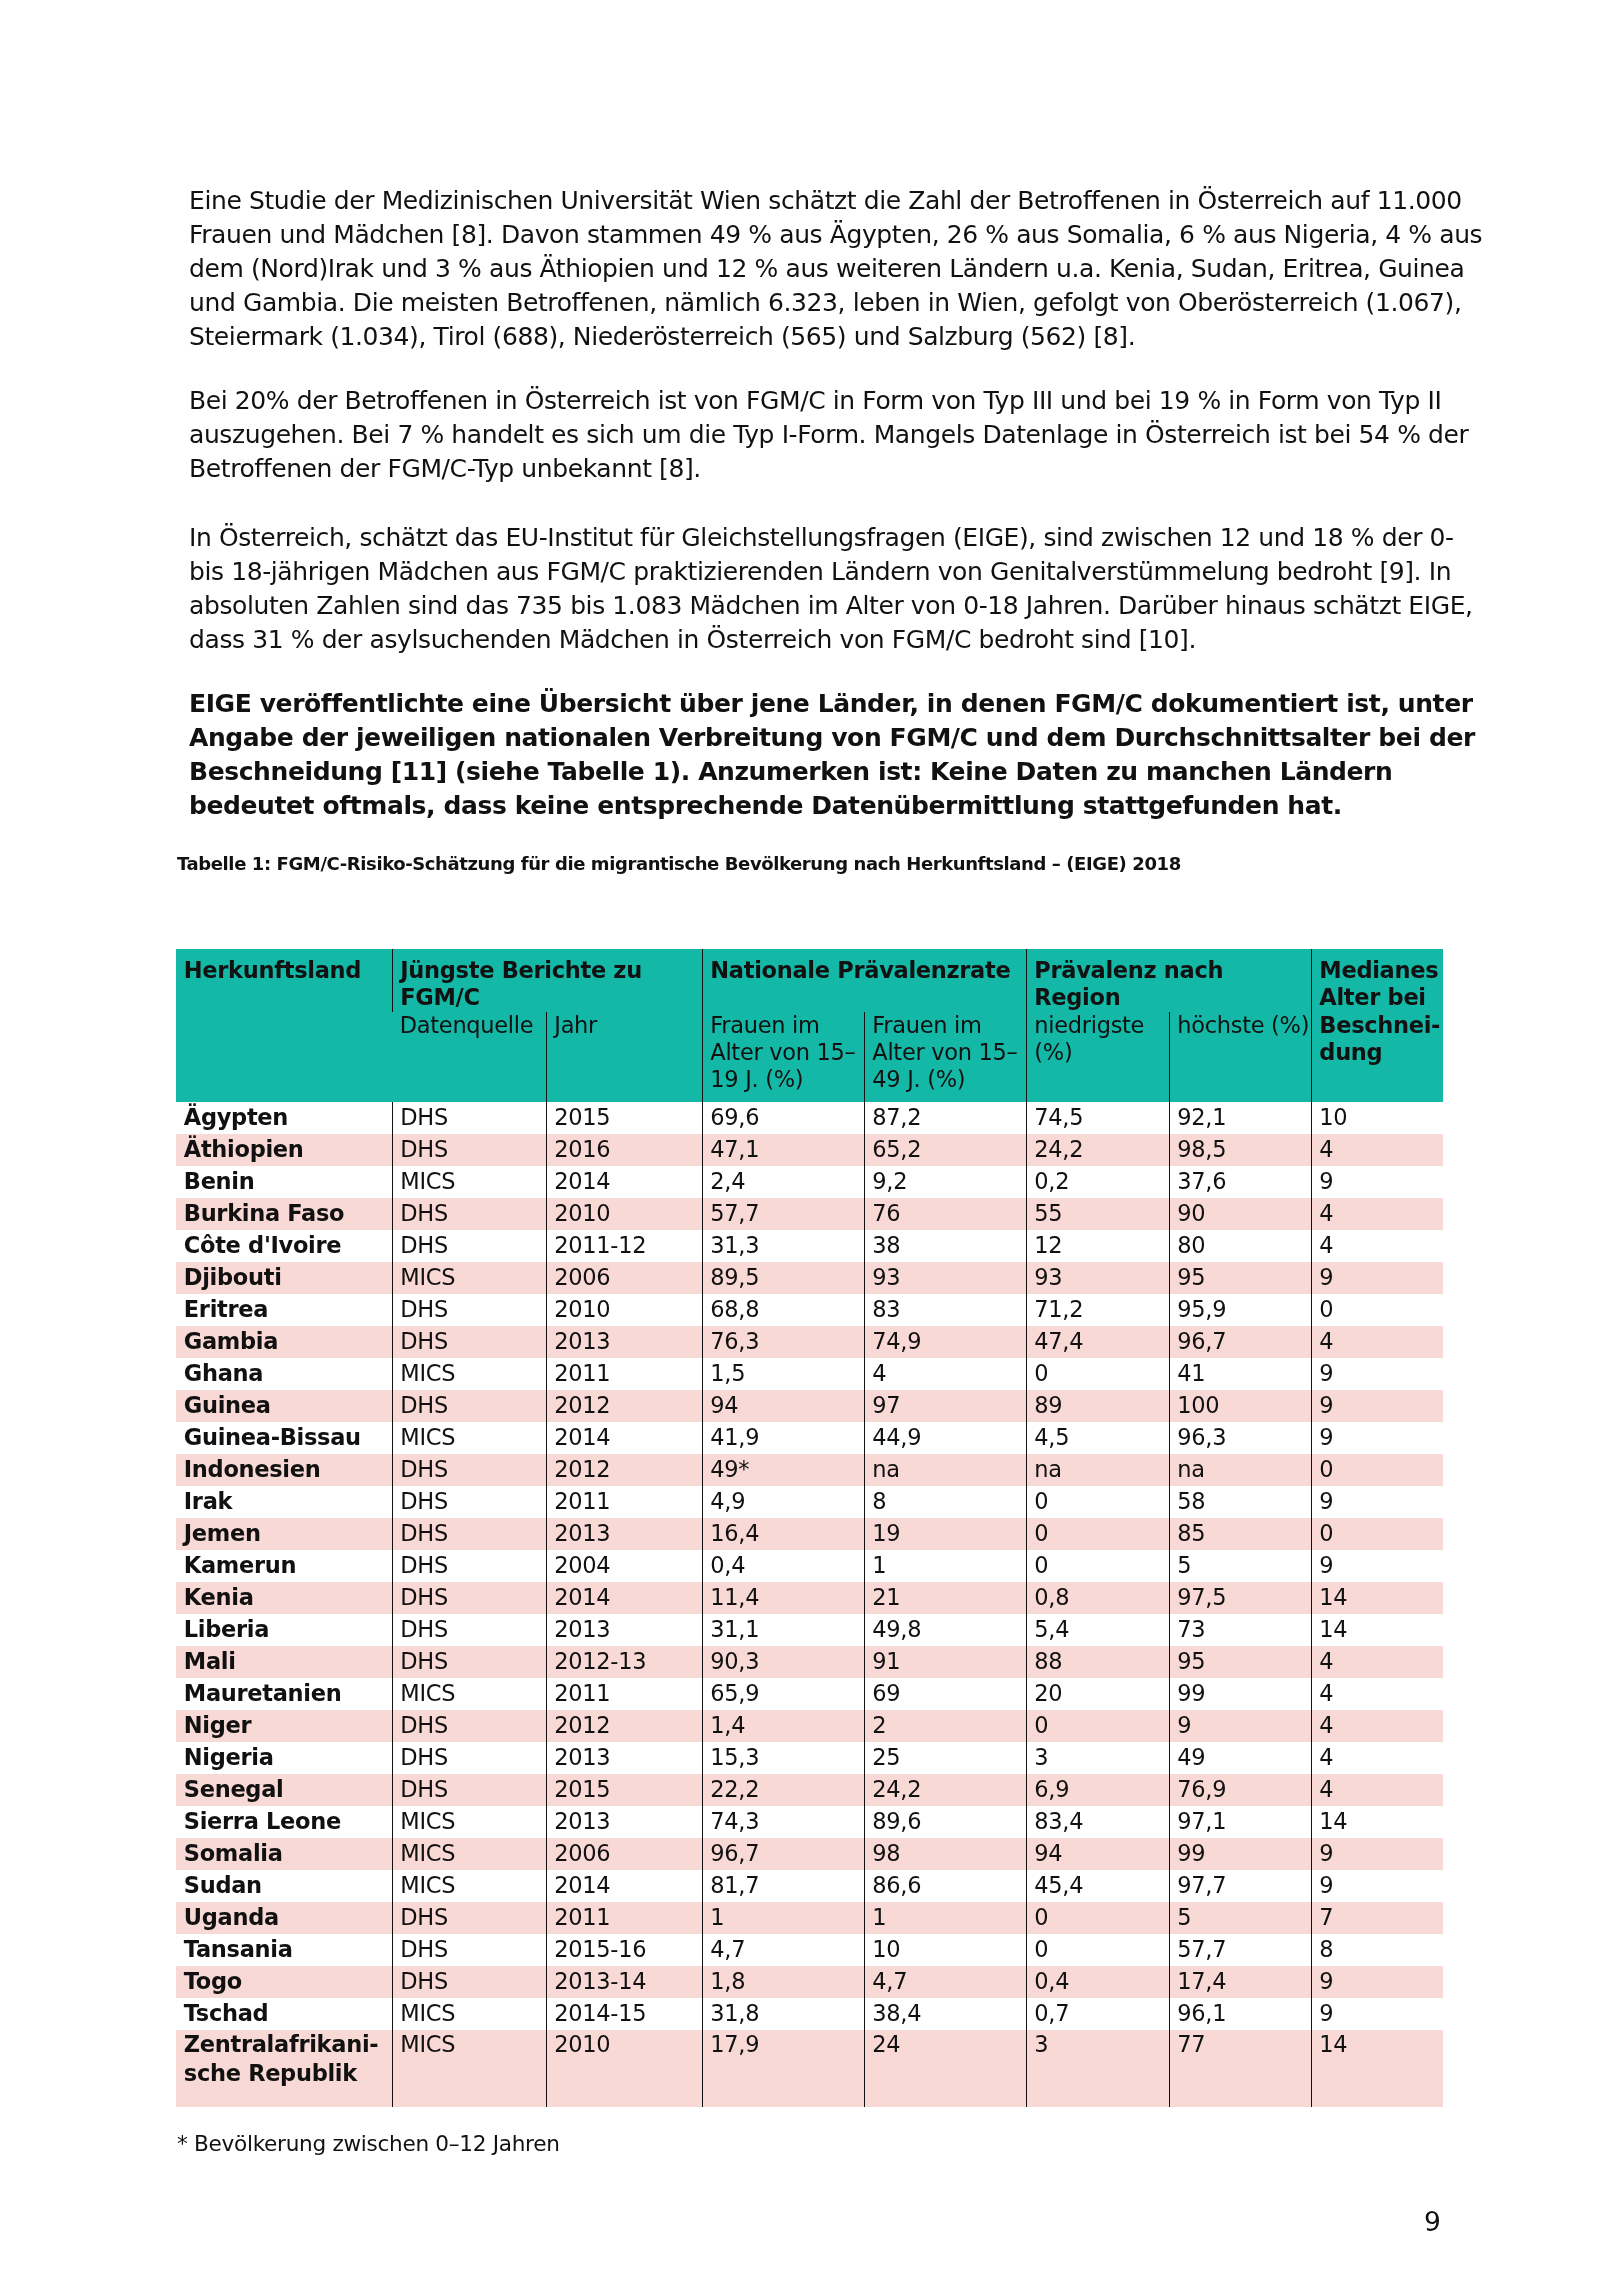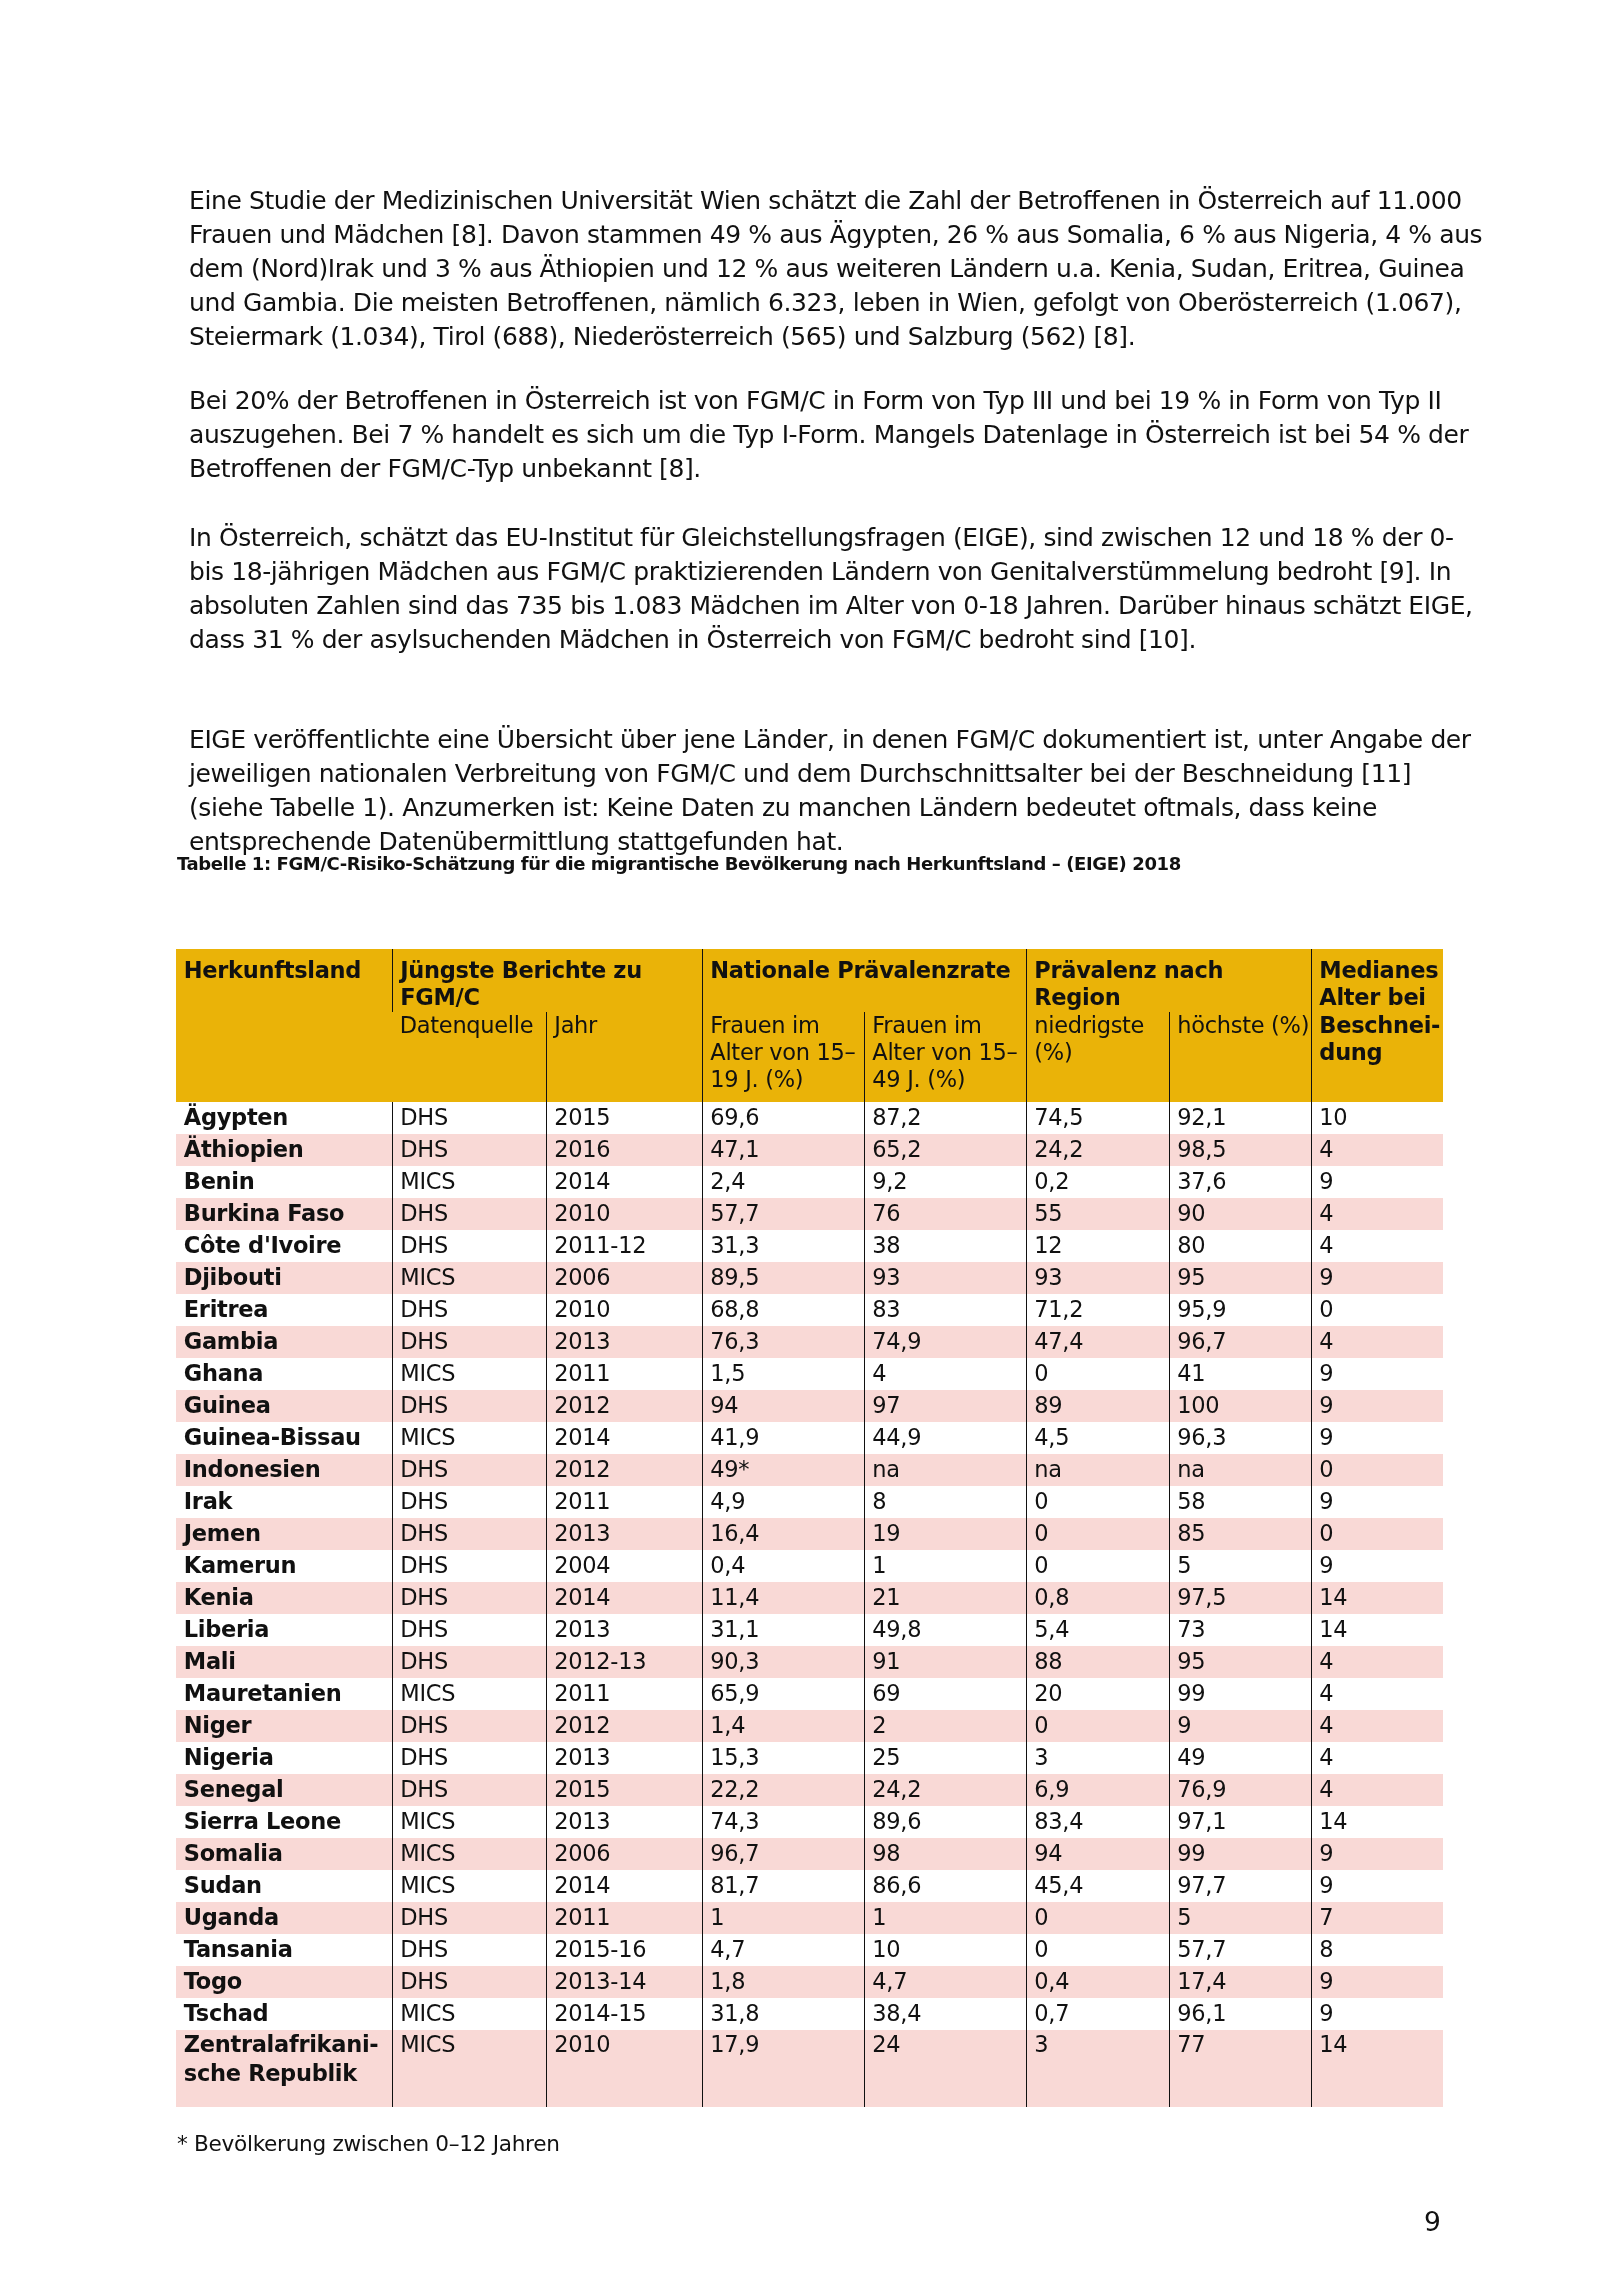--- a/index.html
+++ b/index.html
@@ -3,21 +3,21 @@
 <meta charset="utf-8">
 <style>
   html, body { margin:0; padding:0; background:#ffffff; }
   body { width:1621px; height:2293px; position:relative; overflow:hidden;
          font-family:"DejaVu Sans", sans-serif; color:#111; }
   .para { position:absolute; left:177px; width:1294px; font-size:25px; line-height:34px;
           letter-spacing:-0.4px; margin:12px; }
   #p1 { top:172px; }
   #p2 { top:372px; }
   #p3 { top:509px; }
-  #p4 { top:711px; }
+  #p4 { top:675px;font-weight:bold; }
   .caption { position:absolute; left:177px; top:847px; width:1274px; font-size:18px;
              line-height:34px; font-weight:bold; letter-spacing:-0.4px; margin:0; }
   table.fgm { position:absolute; left:176px; top:949px; width:1266px; border-collapse:collapse;
               table-layout:fixed; font-size:22.5px; letter-spacing:-0.3px; }
   table.fgm col.c1 { width:216px; } col.c2 { width:154px; } col.c3 { width:156px; }
   col.c4 { width:162px; } col.c5 { width:162px; } col.c6 { width:143px; }
   col.c7 { width:142px; } col.c8 { width:132px; }
   table.fgm th, table.fgm td { padding:0 0 0 7.8px; text-align:left; vertical-align:top;
               border-left:1.5px solid #111; }
   table.fgm th:first-child, table.fgm td:first-child { border-left:none; }
@@ -46,21 +46,21 @@
   <colgroup>
     <col class="c1">
       <col class="c2">
       <col class="c3">
       <col class="c4">
     <col class="c5">
       <col class="c6">
       <col class="c7">
       <col class="c8">
   </colgroup>
-  <thead style="background: #eab308;">
+  <thead style="background: #14b8a6;">
     <tr class="h1">
       <th rowspan="2">Herkunftsland</th>
       <th colspan="2">Jüngste Berichte zu FGM/C</th>
       <th colspan="2">Nationale Prävalenzrate</th>
       <th colspan="2">Prävalenz nach Region</th>
       <th rowspan="2">Medianes Alter bei Beschnei-<br>dung</th>
     </tr>
     <tr class="h2">
       <th>Datenquelle</th>
       <th>Jahr</th>

